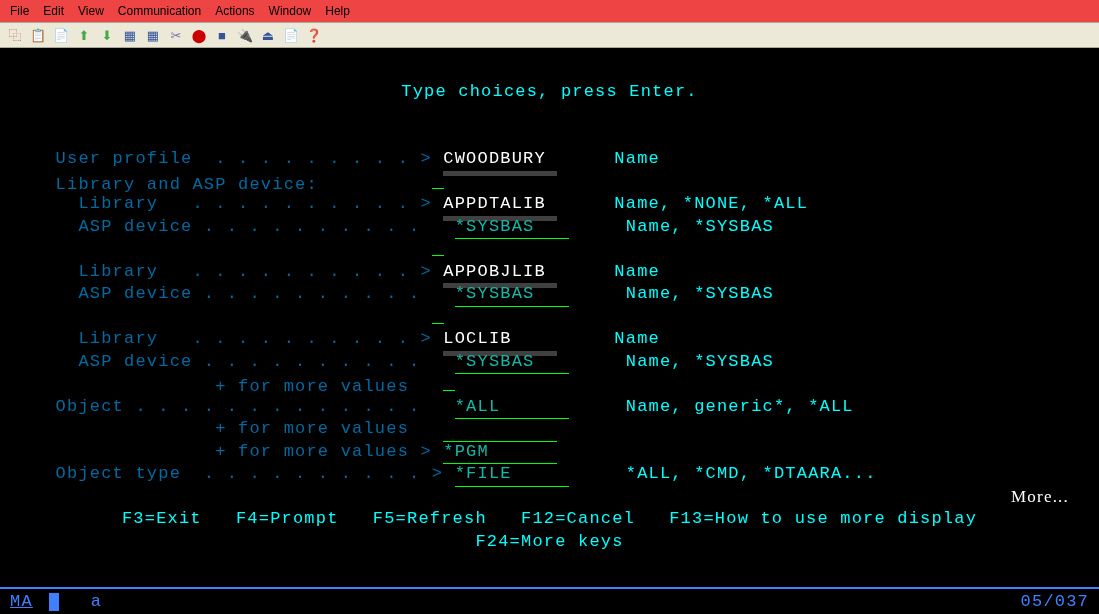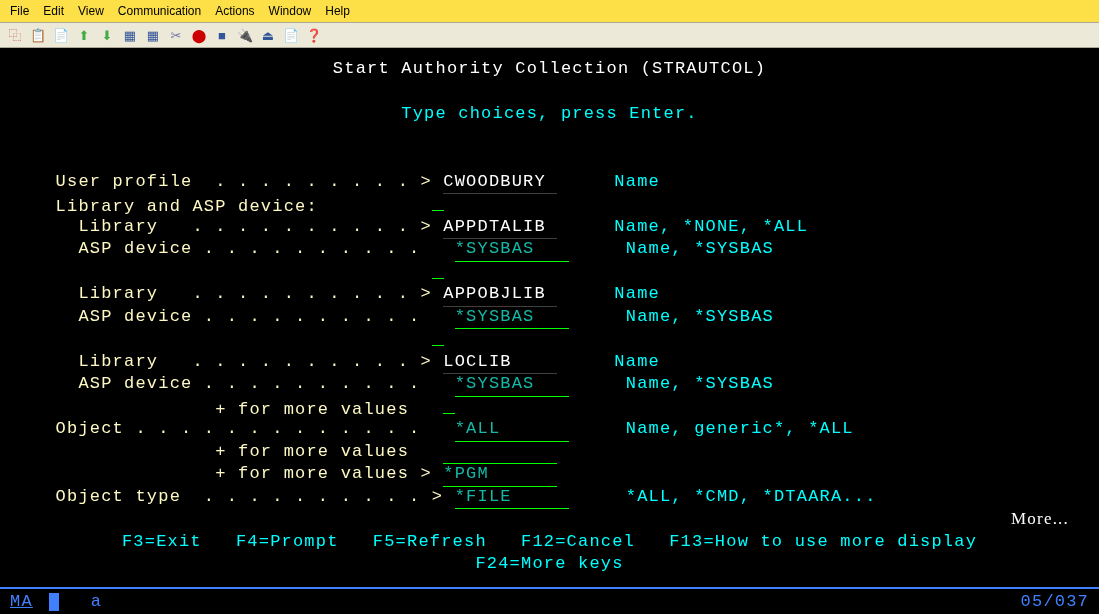--- a/index.html
+++ b/index.html
@@ -8,21 +8,21 @@
       box-sizing: border-box;
     }
     body {
       font-family: Arial, sans-serif;
       background: #ece9d8;
       width: 1099px;
       height: 614px;
       overflow: hidden;
     }
     .menu-bar {
-      background: #fde047;
+      background: #ef4444;
       border-bottom: 1px solid #aca899;
       padding: 2px 4px;
       display: flex;
       gap: 2px;
       font-size: 12px;
     }
     .menu-item {
       padding: 2px 6px;
       cursor: pointer;
     }
@@ -51,21 +51,21 @@
       height: calc(100% - 45px);
       position: relative;
       letter-spacing: 1.2px;
       line-height: 22.5px;
     }
     .term-line {
       white-space: pre;
       height: 22.5px;
     }
     .white-text { color: #ffffff; }
-    .green-text { color: #fef9c3; }
+    .green-text { color: #0369a1; }
     .cyan-text { color: #00ffff; text-align: center; }
     .title-line {
       text-align: center;
       color: #ffffff;
     }
     .status-bar {
       position: absolute;
       bottom: 0;
       left: 0;
       right: 0;
@@ -98,21 +98,21 @@
     .status-right {
       color: #4080ff;
     }
     .input-field {
       color: #14b8a6;
       border-bottom: 1px solid #00ff00;
       display: inline-block;
     }
     .white-underline {
       color: #ffffff;
-      border-bottom: 1px solid #404040;
+      border-bottom: 5px solid #404040;
       display: inline-block;
     }
     .small-underline-blank {
       border-bottom: 1px solid #00ff00;
       display: inline-block;
       width: 12px;
       height: 18px;
     }
   </style>
 </head>
@@ -139,21 +139,20 @@
   <span class="tool-icon" style="color:#77a;">✂</span>
   <span class="tool-icon" style="color:#c00;">⬤</span>
   <span class="tool-icon" style="color:#359;">■</span>
   <span class="tool-icon" style="color:#888;">🔌</span>
   <span class="tool-icon" style="color:#359;">⏏</span>
   <span class="tool-icon" style="color:#da5;">📄</span>
   <span class="tool-icon" style="color:#359;">❓</span>
 </div>
 
 <div class="terminal">
-  <div class="term-line title-line">Start Authority Collection (STRAUTCOL)</div>
   <div class="term-line">&nbsp;</div>
   <div class="term-line cyan-text"><span>Type choices, press Enter.</span></div>
   <div class="term-line">&nbsp;</div>
 
   <div class="term-line">
     <span class="green-text">User profile  . . . . . . . . .</span><span class="green-text"> &gt; </span><span class="white-underline">CWOODBURY </span><span class="cyan-text">     </span><span class="cyan-text">Name</span>
   </div>
 
   <div class="term-line">
     <span class="green-text">Library and ASP device:</span><span>          </span><span class="small-underline-blank"></span>

